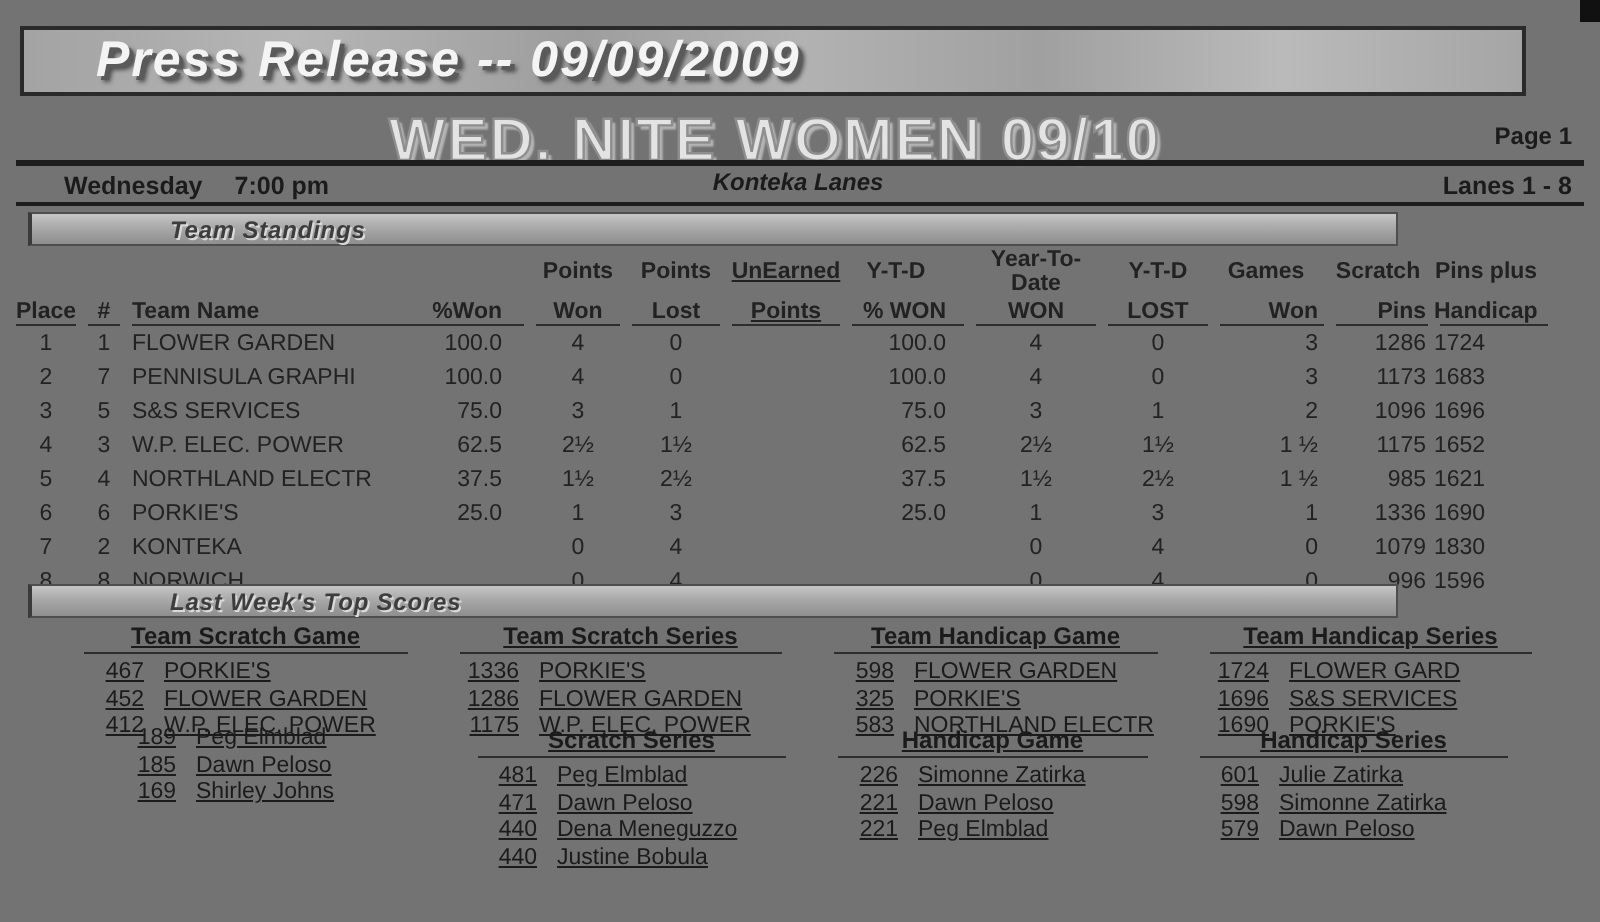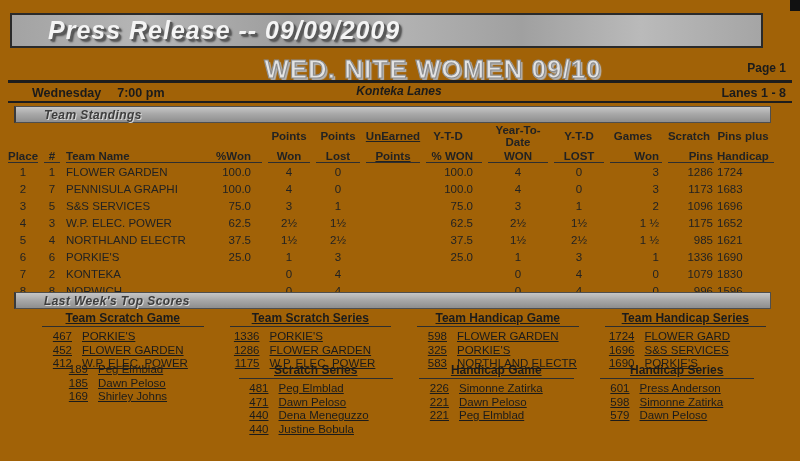--- a/index.html
+++ b/index.html
@@ -1,19 +1,19 @@
 <!DOCTYPE html>
 <html><head>
 <meta charset="utf-8">
 <style>
   * { margin:0; padding:0; box-sizing:border-box; }
   html,body { background:#ffffff; }
   .page {
     position:relative; width:800px; height:461px; overflow:hidden;
-    background:#a16207; color:#1b1b1b;
+    background:#737373; color:#1b1b1b;
     font-family:"Liberation Sans", sans-serif;
   }
   .corner-mark { position:absolute; top:0; right:0; width:10px; height:11px; background:#111; }
 
   
   .banner {
     position:absolute; left:10px; top:13px; width:753px; height:35px;
     background:linear-gradient(90deg,#a3a3a3 0%,#b6b6b6 18%,#9d9d9d 37%,#b2b2b2 52%,#a0a0a0 68%,#bababa 84%,#a5a5a5 100%);
     border:2px solid #2a2a2a;
     display:flex; align-items:center; padding-left:36px;
@@ -23,45 +23,44 @@
     color:#f4f4f4; text-shadow:2px 2px 0 #5a5a5a, 3px 3px 2px #4a4a4a;
     white-space:nowrap;
   }
 
   
   .meta-row { position:absolute; left:10px; right:12px; top:56px; height:26px; }
   .meta-left { position:absolute; left:2px; top:5px; font-size:12px; font-weight:bold; }
   .meta-left span { margin-right:14px; }
   .league-title {
     position:absolute; left:50%; top:-2px; transform:translateX(-53%);
-    font-size:26px; font-weight:bold; letter-spacing:1px; white-space:nowrap;
+    font-size:30px; font-weight:bold; letter-spacing:1px; white-space:nowrap;
     color:#e3e3e3; -webkit-text-stroke:1.2px #8e8e8e;
     text-shadow:2px 2px 1px #b5b5b5;
-    margin-left:44px;
   }
   .meta-right { position:absolute; right:2px; top:5px; font-size:12px; font-weight:bold; }
 
   .rule1 { position:absolute; left:8px; right:8px; top:80px; height:3px; background:#1d1d1d; }
   .rule2 { position:absolute; left:8px; right:8px; top:101px; height:2px; background:#1d1d1d; }
 
   .info-row { position:absolute; left:10px; right:12px; top:84px; height:17px; }
   .info-left { position:absolute; left:2px; top:2px; font-size:12.5px; font-weight:bold;margin-left:20px; }
   .info-left span { margin-right:16px; }
   .info-center {
     position:absolute; left:50%; top:0; transform:translateX(-50%);
     font-size:12px; font-weight:bold; font-style:italic; white-space:nowrap;
   }
   .info-right { position:absolute; right:2px; top:2px; font-size:12.5px; font-weight:bold; }
 
   
   .section-bar {
-    position:absolute; left:14px; width:757px; height:17px;
+    position:absolute; left:14px; width:685px; height:17px;
     background:linear-gradient(180deg,#c6c6c6 0%,#a9a9a9 45%,#8e8e8e 100%);
     border:1px solid #4e4e4e; border-left:2px solid #3a3a3a;
-    display:flex; align-items:center; padding-left:28px;
+    display:flex; align-items:center; padding-left:69px;
   }
   .section-bar-text {
     font-size:12px; font-weight:bold; font-style:italic; color:#3d3d3d;
     text-shadow:1px 1px 0 #d9d9d9; letter-spacing:.4px; white-space:nowrap;
   }
   .bar-standings { top:106px; }
   .bar-topscores { top:292px; }
 
   
   table.standings {
@@ -408,21 +407,21 @@
         </div>
         <div class="score-row">
           <span class="score-val">221</span>
           <span class="score-name">Peg Elmblad</span>
         </div>
       </div>
       <div class="score-block">
         <div class="score-title">Handicap Series</div>
         <div class="score-row">
           <span class="score-val">601</span>
-          <span class="score-name">Press Anderson</span>
+          <span class="score-name">Julie Zatirka</span>
         </div>
         <div class="score-row">
           <span class="score-val">598</span>
           <span class="score-name">Simonne Zatirka</span>
         </div>
         <div class="score-row">
           <span class="score-val">579</span>
           <span class="score-name">Dawn Peloso</span>
         </div>
       </div>

